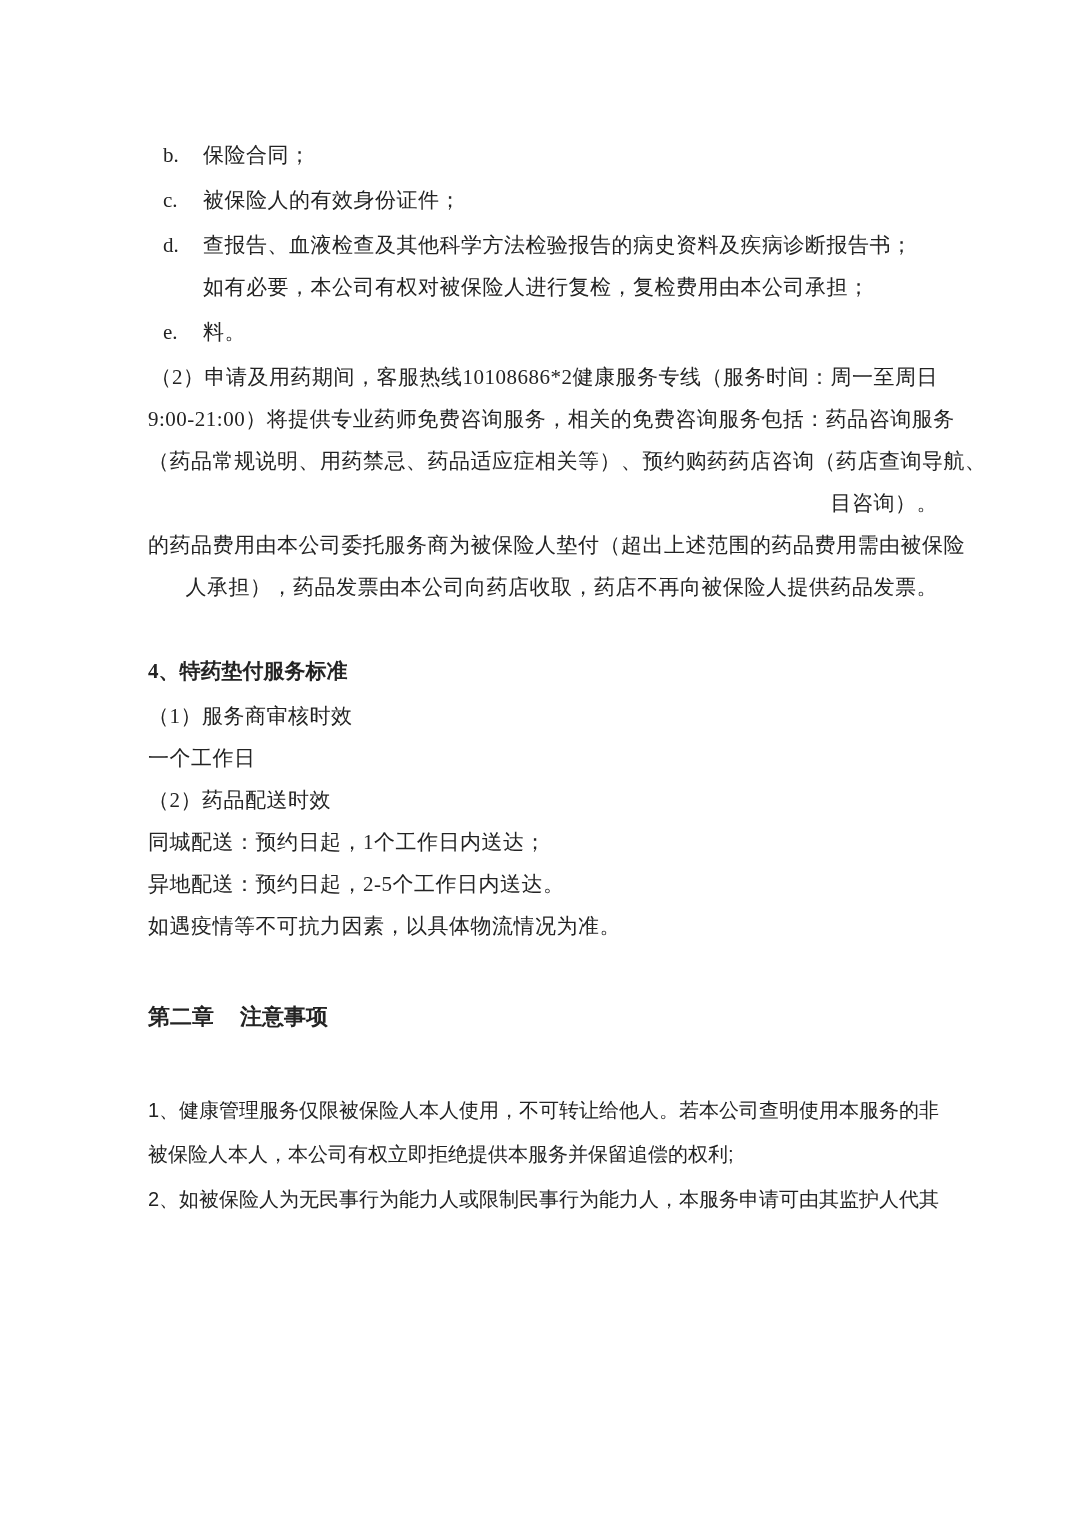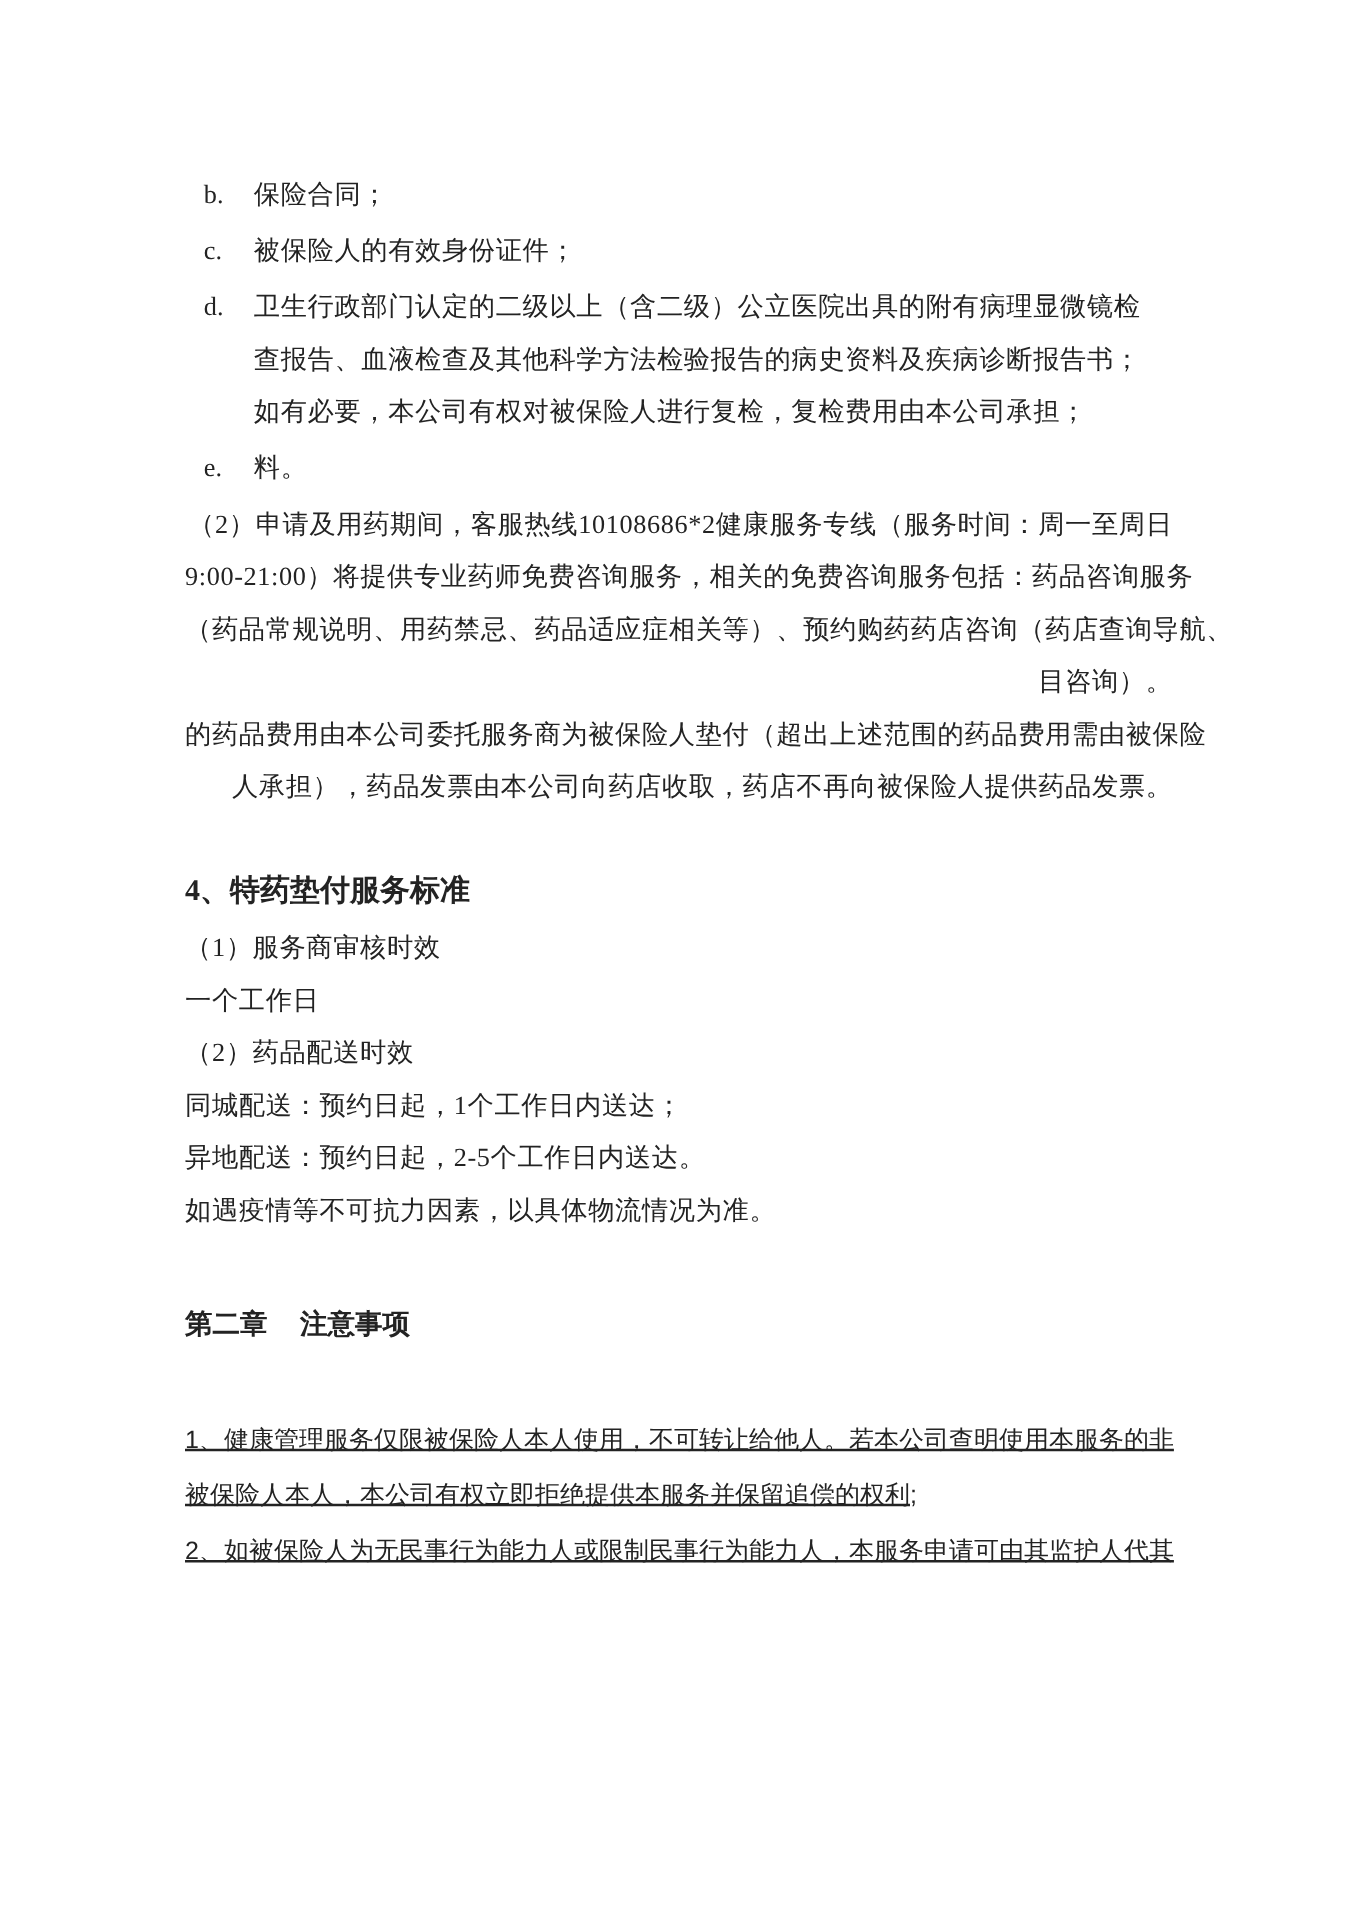--- a/index.html
+++ b/index.html
@@ -46,42 +46,41 @@
     top: 0;
     height: 42px;
     line-height: 42px;
     font-size: 21px;
   }
   .para { margin: 0; text-align: right; }
   .sec-heading {
     margin-top: 42px;
     height: 42px;
     line-height: 42px;
-    font-size: 24px;
+    font-size: 21px;
     font-weight: bold;
     white-space: nowrap;
   }
   .sec-lines { margin-top: 3px; }
   .chapter {
     margin-top: 49px;
     height: 42px;
     line-height: 42px;
     font-size: 22px;
     font-weight: bold;
     text-align: left;
     white-space: nowrap;
   }
   .chapter .chapter-num { margin-right: 26px; }
   .notes { margin-top: 50px; }
   .note-line {
     height: 44px;
     line-height: 44px;
     font-size: 20px;
     white-space: nowrap;
-    text-decoration: underline;
   }
   .note-2 { margin-top: 1px; }
 </style>
 </head>
 <body>
 
 <div class="page">
   <div class="content">
 
     <section class="serif">
@@ -91,21 +90,20 @@
         <div class="line">保险合同；</div>
       </div>
 
       <div class="li">
         <span class="marker serif">c.</span>
         <div class="line">被保险人的有效身份证件；</div>
       </div>
 
       <div class="li">
         <span class="marker serif">d.</span>
-        <div class="line">卫生行政部门认定的二级以上（含二级）公立医院出具的附有病理显微镜检</div>
         <div class="line">查报告、血液检查及其他科学方法检验报告的病史资料及疾病诊断报告书；</div>
         <div class="line">如有必要，本公司有权对被保险人进行复检，复检费用由本公司承担；</div>
       </div>
 
       <div class="li">
         <span class="marker serif">e.</span>
         <div class="line">料。</div>
       </div>
     </section>
 

